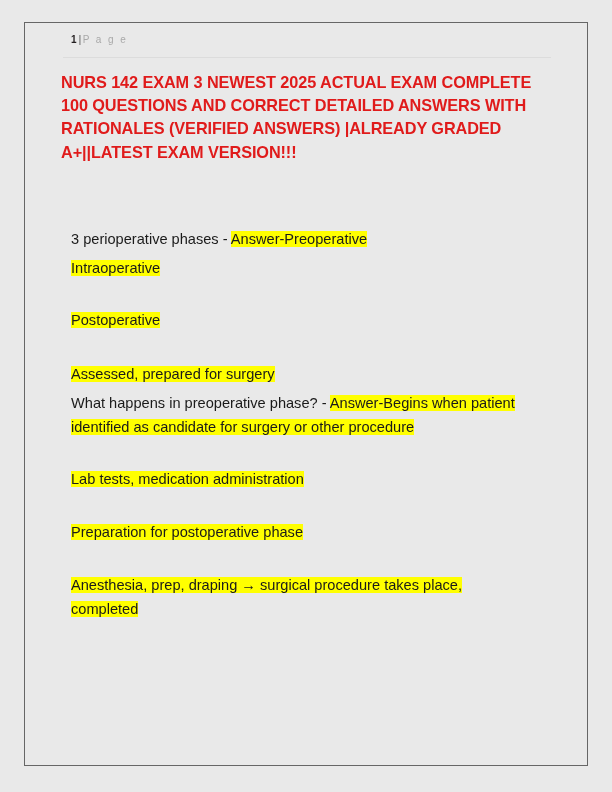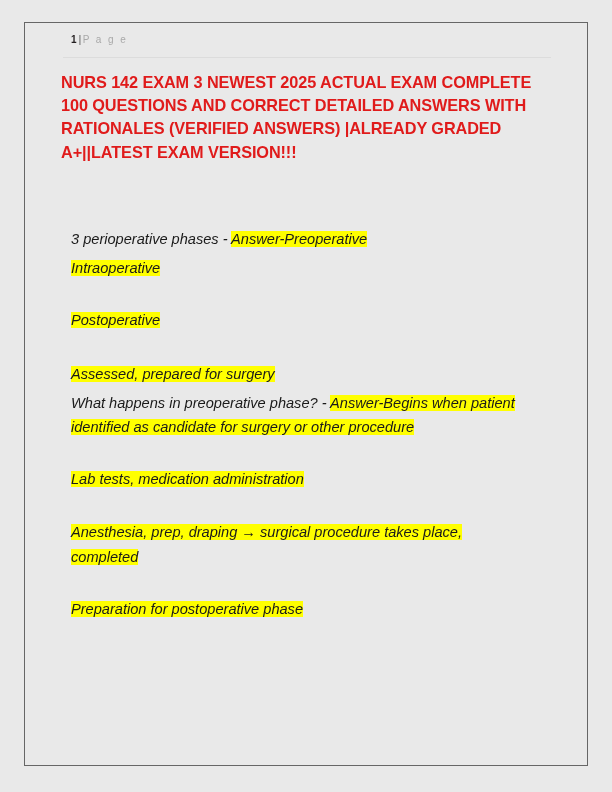--- a/index.html
+++ b/index.html
@@ -85,21 +85,20 @@
   }
   .qa-block {
     margin-bottom: 29px;
   }
   .qa-block:last-child {
     margin-bottom: 0;
   }
   .doc-line {
     margin: 0 0 5px 0;
     max-width: 452px;
-    font-style: italic;
   }
   .doc-line:last-child {
     margin-bottom: 0;
     margin-top: 28px;
   }
   .hl {
     background: #ffff00;
     box-decoration-break: clone;
     -webkit-box-decoration-break: clone;
   }
@@ -122,18 +121,18 @@
         <p class="doc-line"><span>3 perioperative phases - </span><span class="hl">Answer-Preoperative</span></p>
         <p class="doc-line"><span class="hl">Intraoperative</span></p>
         <p class="doc-line"><span class="hl">Postoperative</span></p>
       </div>
       <div class="qa-block">
         <p class="doc-line"><span class="hl">Assessed, prepared for surgery</span></p>
         <p class="doc-line"><span>What happens in preoperative phase? - </span><span class="hl">Answer-Begins when patient identified as candidate for surgery or other procedure</span></p>
         <p class="doc-line"><span class="hl">Lab tests, medication administration</span></p>
       </div>
       <div class="qa-block">
+        <p class="doc-line"><span class="hl">Preparation for postoperative phase</span></p>
         <p class="doc-line"><span class="hl">Anesthesia, prep, draping → surgical procedure takes place, completed</span></p>
-        <p class="doc-line"><span class="hl">Preparation for postoperative phase</span></p>
       </div>
     </div>
 
 </div>
 
 </body></html>

